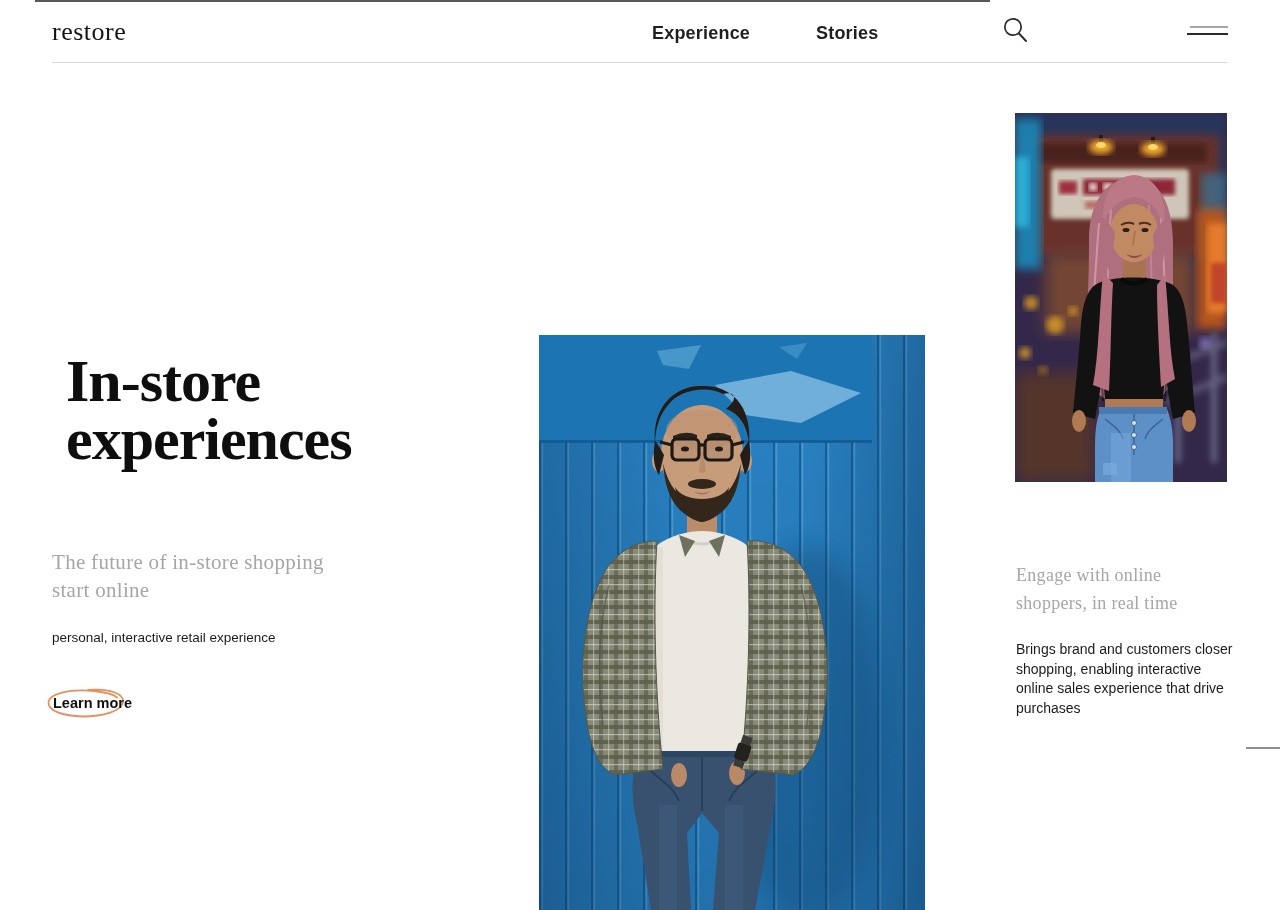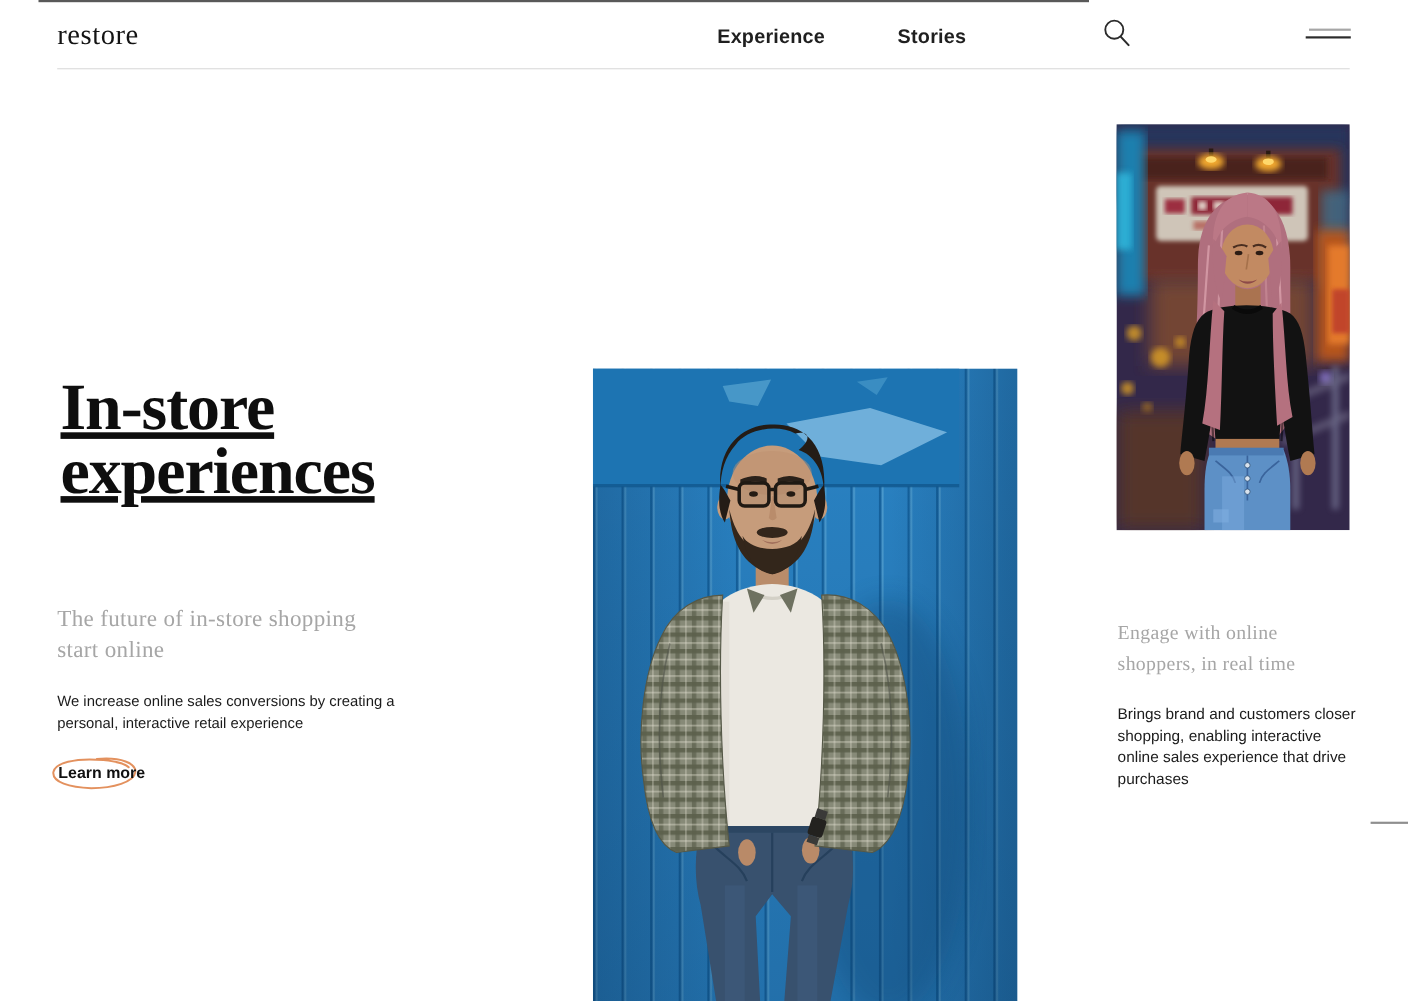--- a/index.html
+++ b/index.html
@@ -62,32 +62,31 @@
     </svg>
   </div>
 
   <div class="burger">
     <span class="b1"></span>
     <span class="b2"></span>
   </div>
 
   <div class="header-rule"></div>
 
-  <h1 class="hero-title" style="margin:5px;text-decoration:underline;">
+  <h1 class="hero-title" style="margin:16px;">
     <div>In-store</div>
     <div>experiences</div>
   </h1>
 
   <div class="hero-subtitle">
     <div>The future of in-store shopping</div>
     <div>start online</div>
   </div>
 
   <div class="hero-desc">
-    <div>We increase online sales conversions by creating a</div>
     <div>personal, interactive retail experience</div>
   </div>
 
   <svg class="cta-oval" viewBox="0 0 88 36">
     <path d="M46,5 C68,3 82,9 81,17 C80,26 61,31.5 41,31.5 C21,31 5.5,26 6.5,17 C7.5,9 26,3.5 52,6 C63,7.2 72,9.5 75,12.5" fill="none" stroke="#E0854C" stroke-width="1.8" stroke-linecap="round" opacity="0.9"></path>
   </svg>
   <div class="cta">Learn more</div>
 
   <div class="photo-center">
     <svg width="386" height="575" viewBox="0 0 386 575">

